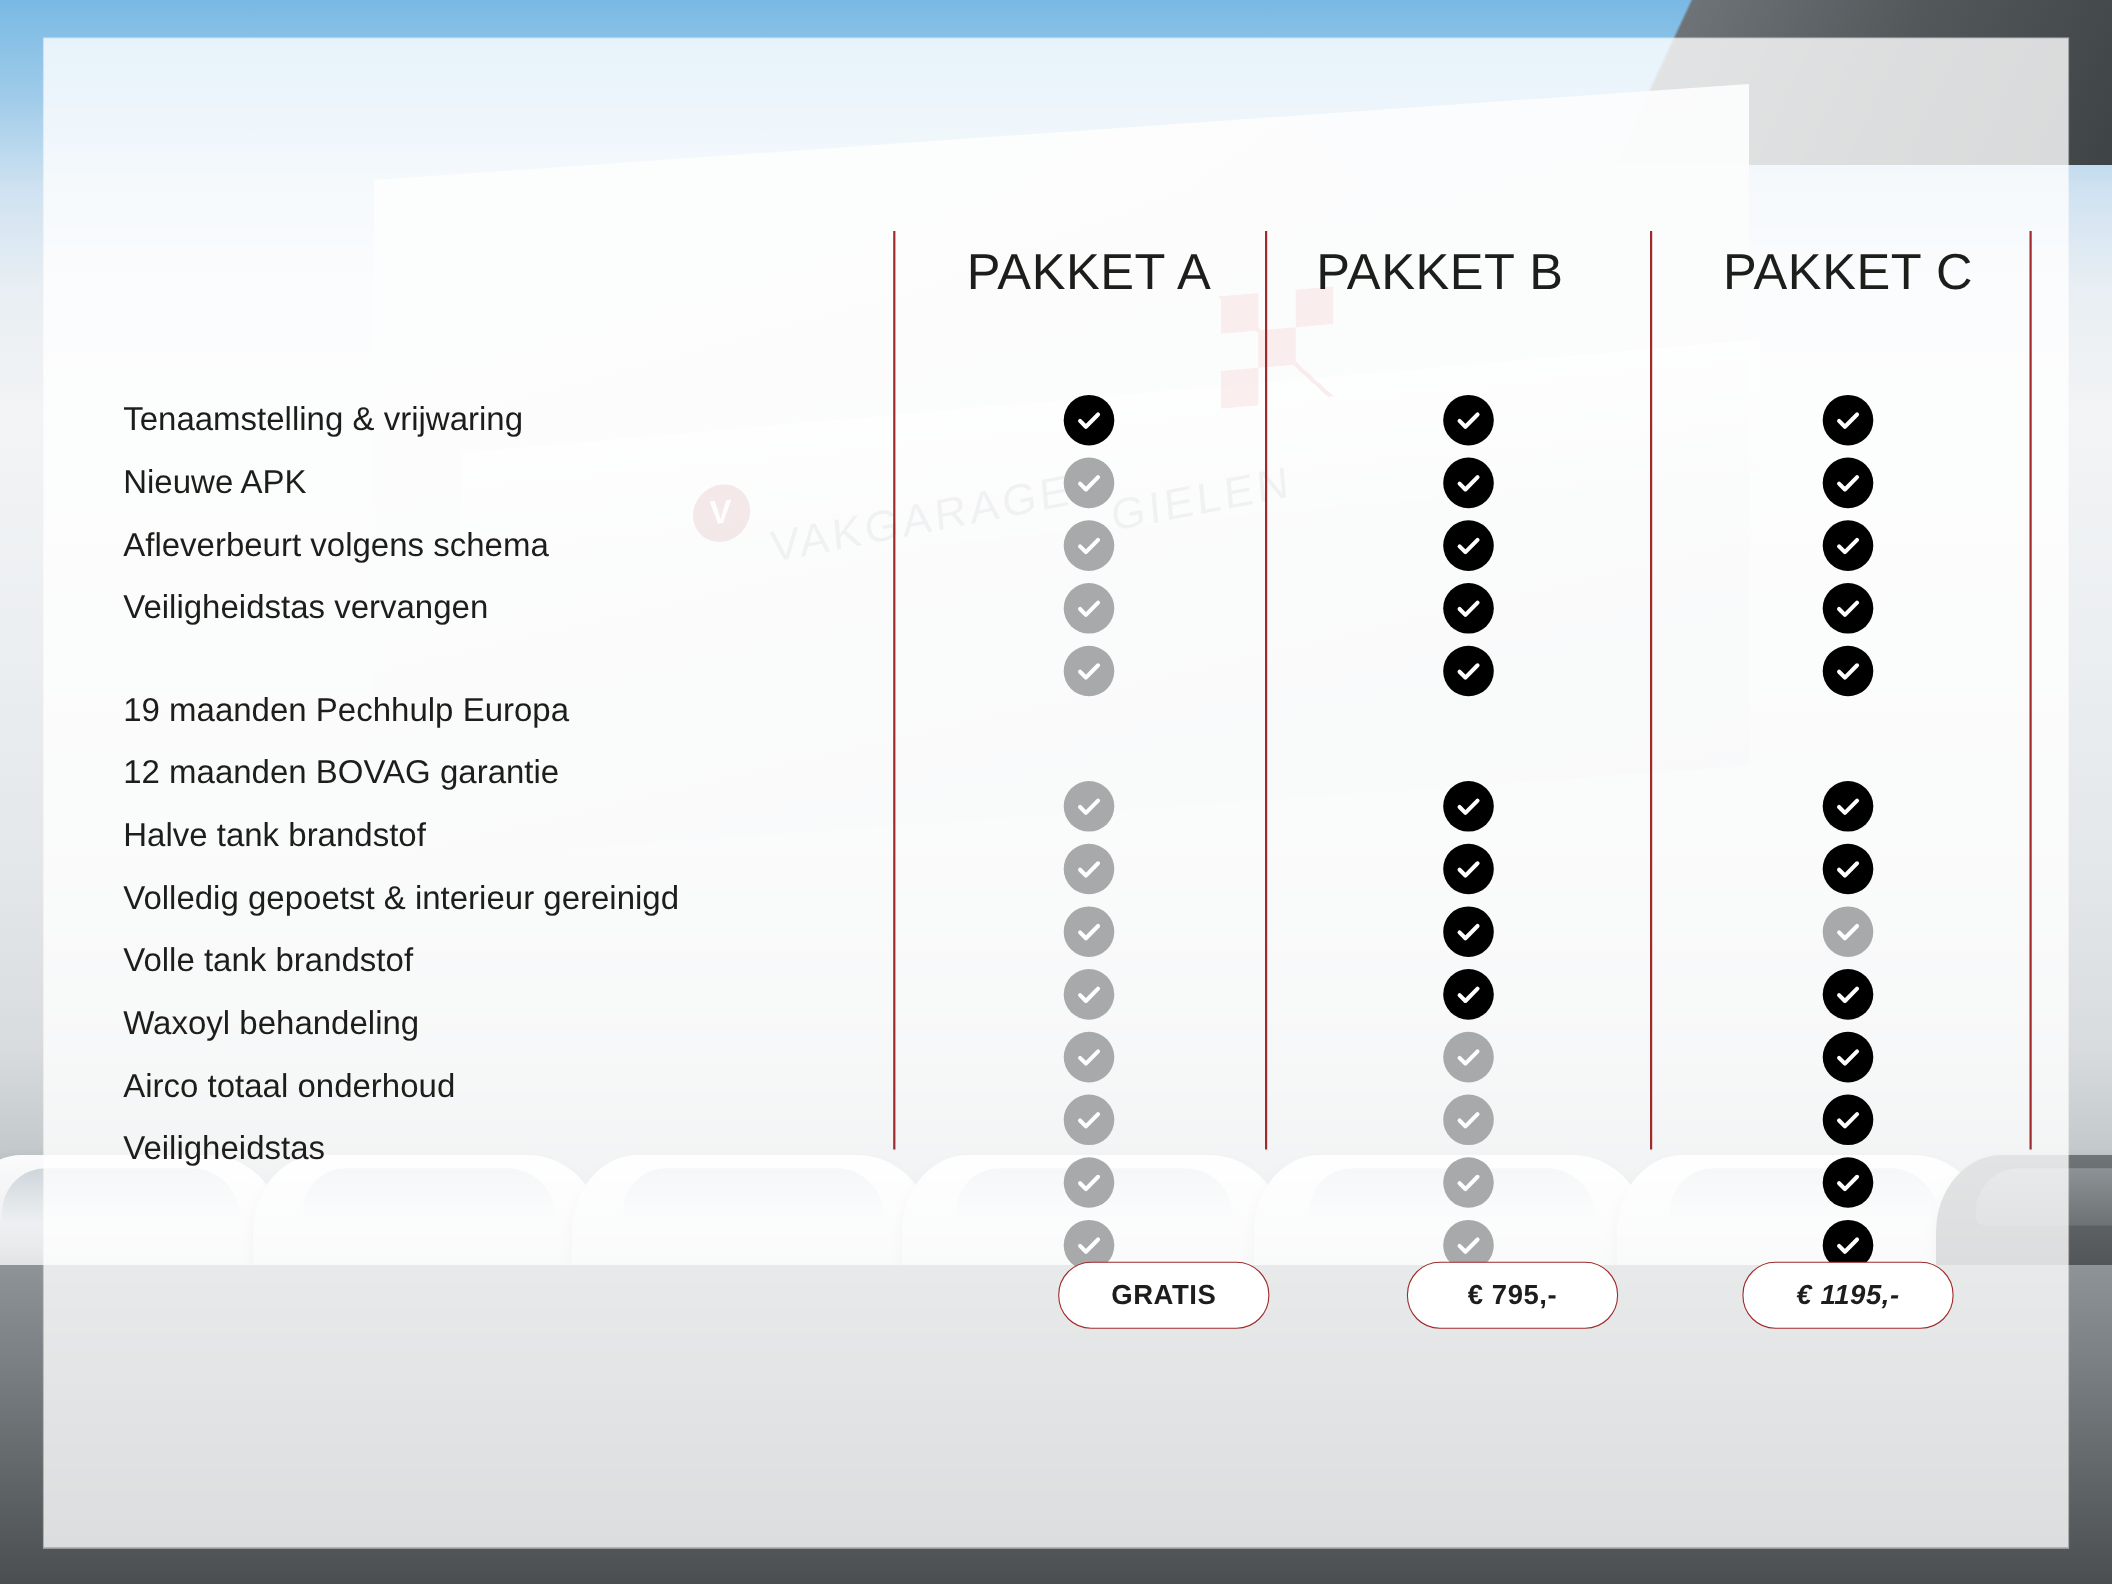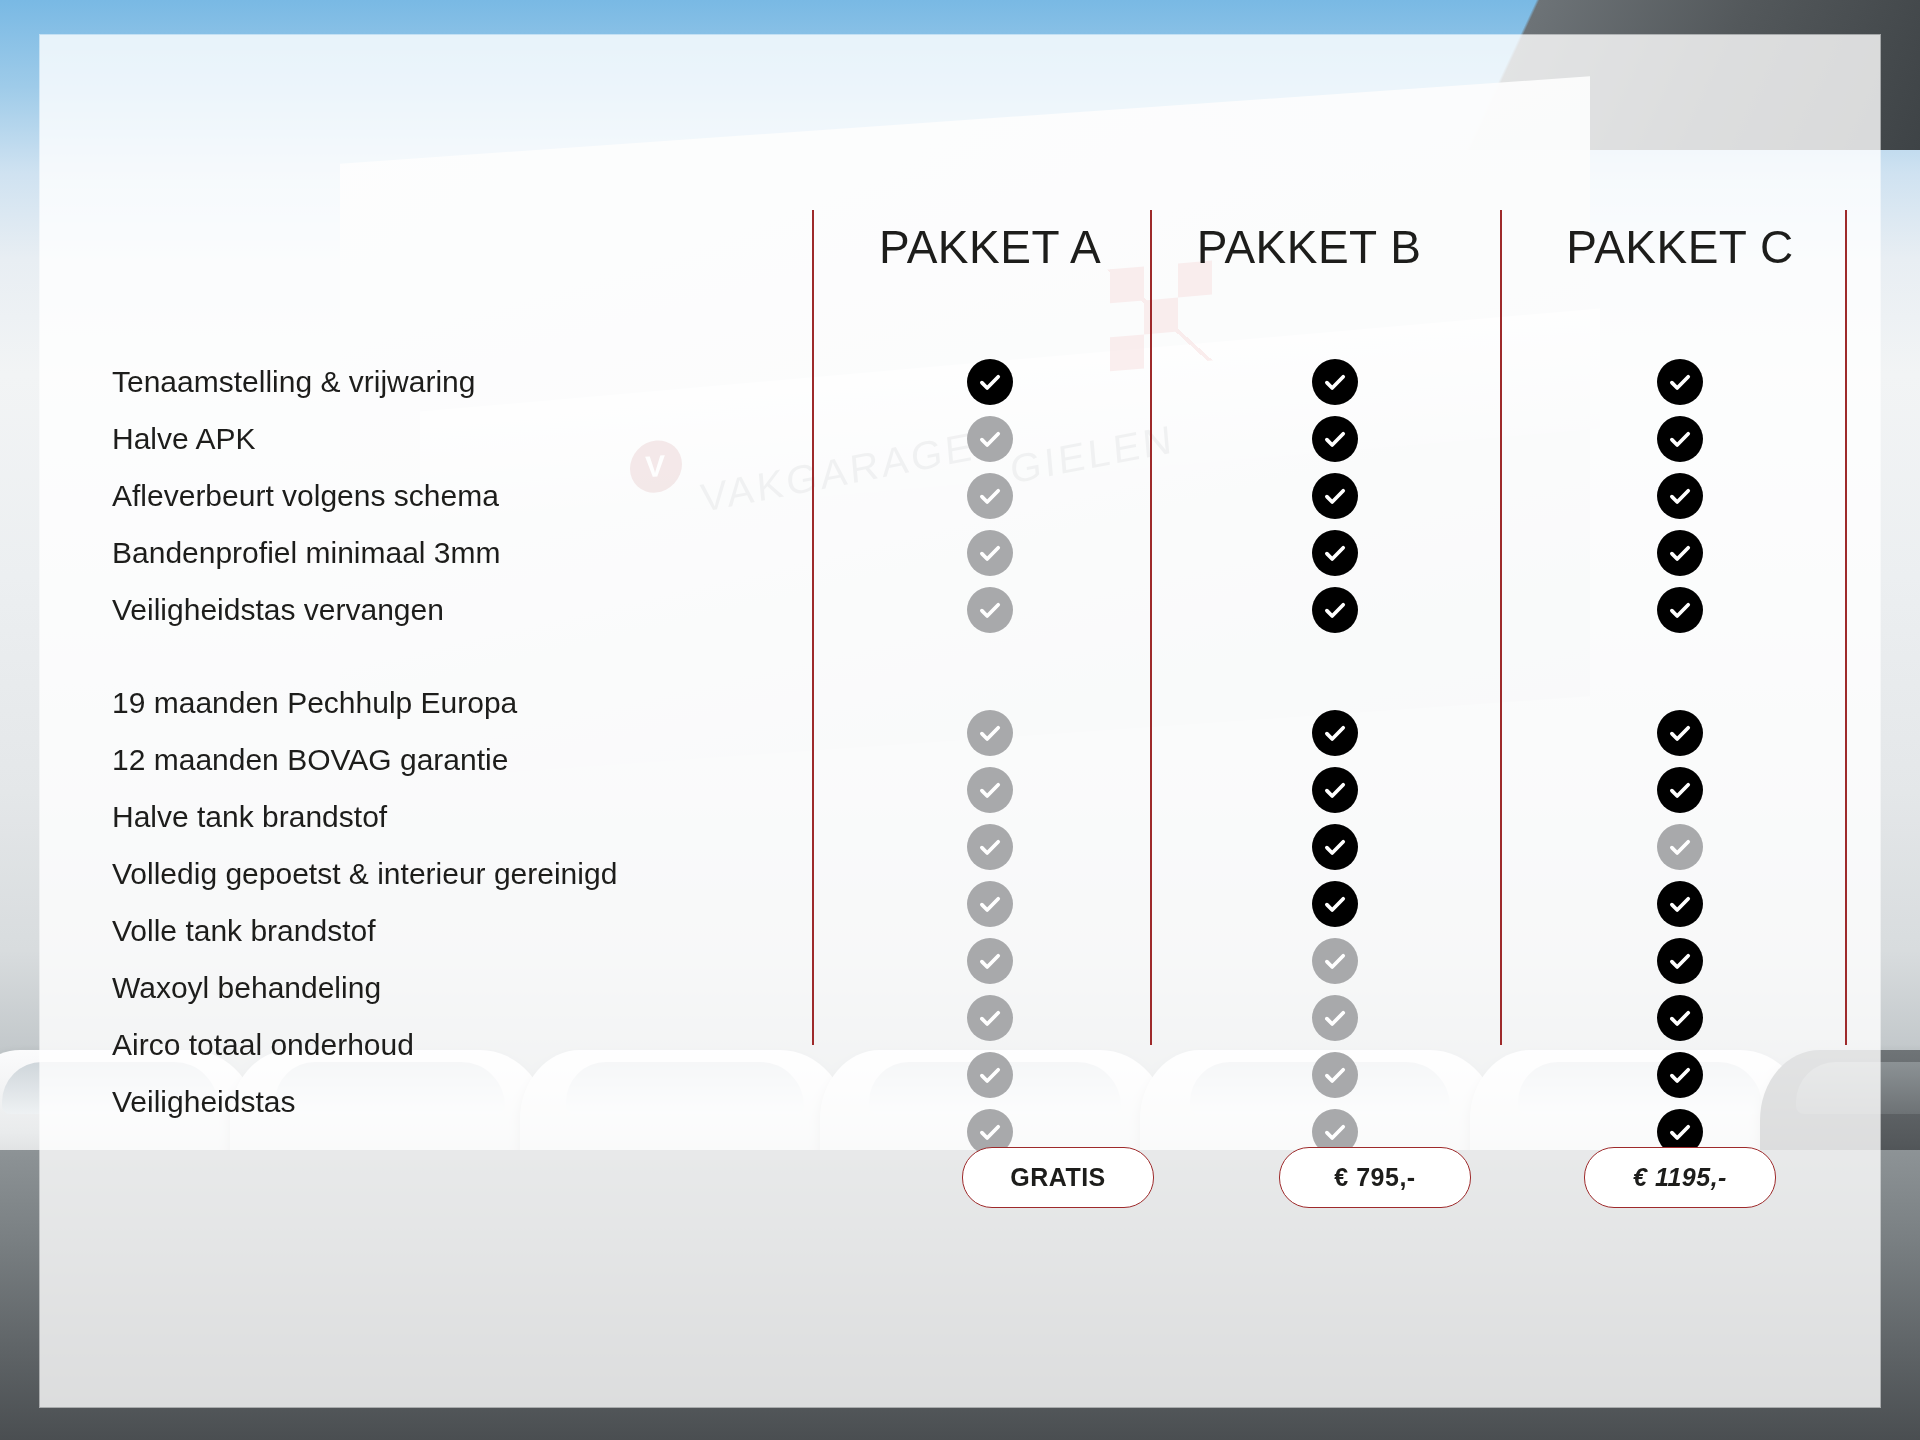--- a/index.html
+++ b/index.html
@@ -292,23 +292,22 @@
     <div class="divider" style="left:1110px;"></div>
     <div class="divider" style="left:1460px;"></div>
     <div class="divider" style="left:1805px;"></div>
 
     <div class="pkg-title" style="left:785px;">PAKKET A</div>
     <div class="pkg-title" style="left:1104px;">PAKKET B</div>
     <div class="pkg-title" style="left:1475px;text-align:center;">PAKKET C</div>
 
     <div class="features">
       <div class="feat">Tenaamstelling &amp; vrijwaring</div>
-      <div class="feat">Halve APK</div>
+      <div class="feat">Nieuwe APK</div>
       <div class="feat">Afleverbeurt volgens schema</div>
-      <div class="feat">Bandenprofiel minimaal 3mm</div>
       <div class="feat">Veiligheidstas vervangen</div>
       <div class="spacer"></div>
       <div class="feat">19 maanden Pechhulp Europa</div>
       <div class="feat">12 maanden BOVAG garantie</div>
       <div class="feat">Halve tank brandstof</div>
       <div class="feat">Volledig gepoetst &amp; interieur gereinigd</div>
       <div class="feat">Volle tank brandstof</div>
       <div class="feat">Waxoyl behandeling</div>
       <div class="feat">Airco totaal onderhoud</div>
       <div class="feat">Veiligheidstas</div>

